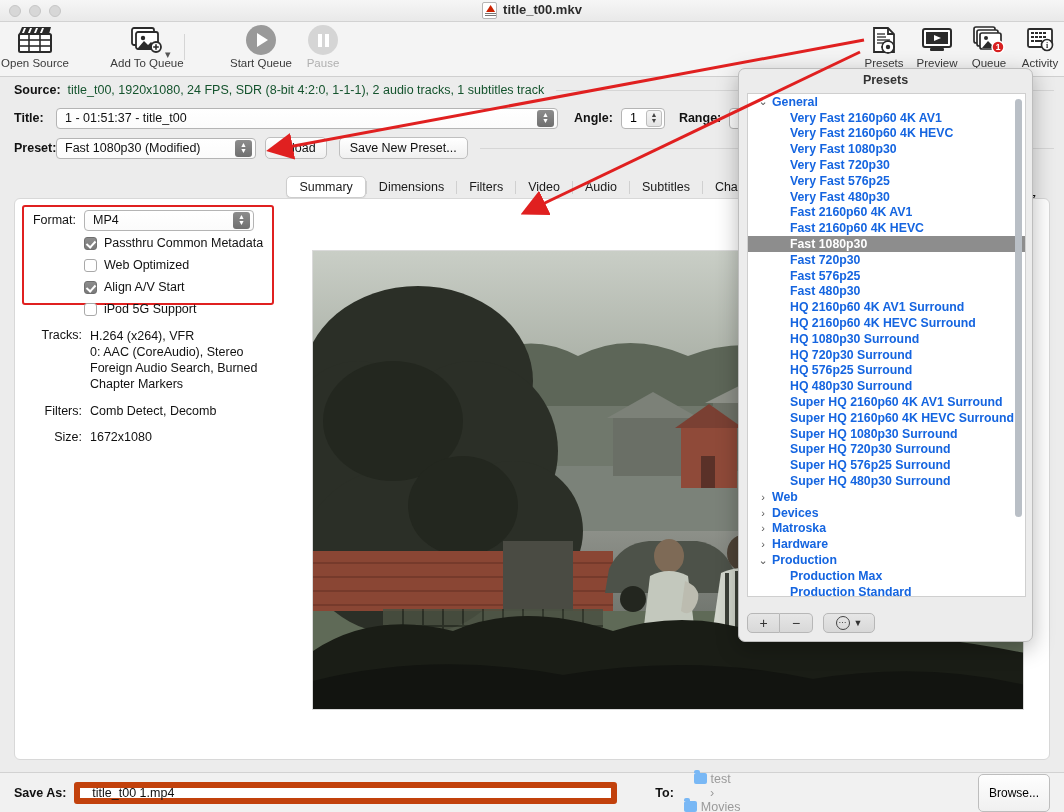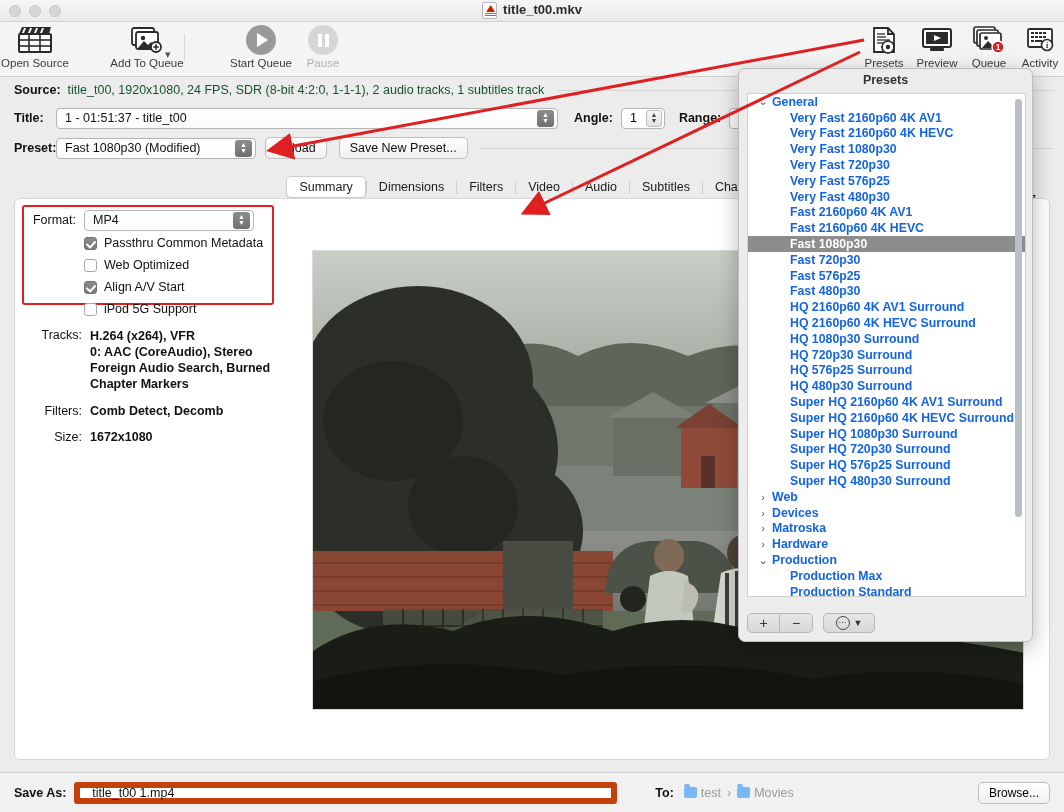--- a/index.html
+++ b/index.html
@@ -145,21 +145,21 @@
   .chk.on::after{
     content:""; position:absolute; left:3px; top:1px; width:4px; height:7px;
     border:solid #fff; border-width:0 2px 2px 0; transform:rotate(42deg);
   }
   .chk-lab { font-size:12.5px; color:#111; }
 
   
   .summary-list { position:absolute; left:26px; top:328px; width:260px; font-size:12.5px; }
   .sm-row { display:flex; margin-bottom:2px; }
   .sm-lab { width:56px; text-align:right; margin-right:8px; font-weight:normal; color:#111; flex:none;}
-  .sm-val { color:#111;font-weight:bold; }
+  .sm-val { color:#111; }
   .sm-val div { line-height:16px; }
 
   
   .preview {
     position:absolute; left:312px; top:250px; width:712px; height:460px;
     background:#141714;
     border:1px solid #dadada;
     overflow:hidden;
   }
 
@@ -215,21 +215,21 @@
     padding-left:12px; color:#111; margin-left:8px;
   }
   .folder {
     width:13px;height:11px;background:#79b8f5;border-radius:2px;margin-right:4px;
     position:relative; flex:none;
   }
   .folder::before{content:"";position:absolute;left:0;top:-3px;width:6px;height:3px;
     background:#79b8f5;border-radius:2px 2px 0 0;}
   .pathitem{ display:flex;align-items:center; font-size:12.5px; color:#9a9a9a;}
   .browse {
-    height:22px; border:1px solid #bdbdbd; border-radius:5px;
+    height:38px; border:1px solid #bdbdbd; border-radius:5px;
     background: linear-gradient(#fefefe,#f0f0f0); font-size:12px;
     display:flex;align-items:center;padding:0 10px;
   }
 
   
   .ann { position:absolute; left:0; top:0; width:1064px; height:812px; pointer-events:none; }
 </style>
 </head>
 <body>
 
@@ -750,21 +750,21 @@
       </div>
     </div>
   </div>
 
   <div class="bottombar">
     <span class="lab">Save As:</span>
     <div class="saveas-input">
       <span>title_t00 1.mp4</span>
     </div>
     <span class="lab" style="margin-left:38px;">To:</span>
-    <div style="display:flex; align-items:center; margin-left:10px;" id="path-host">
+    <div style="display:flex; align-items:center; margin-left:10px;flex-direction:column;" id="path-host">
         <span class="pathitem">
           <span class="folder"></span>
           <span>test</span>
         </span>
         <span class="pathitem" style="margin: 0px 6px;">›</span>
         <span class="pathitem">
           <span class="folder"></span>
           <span>Movies</span>
         </span>
       </div>

